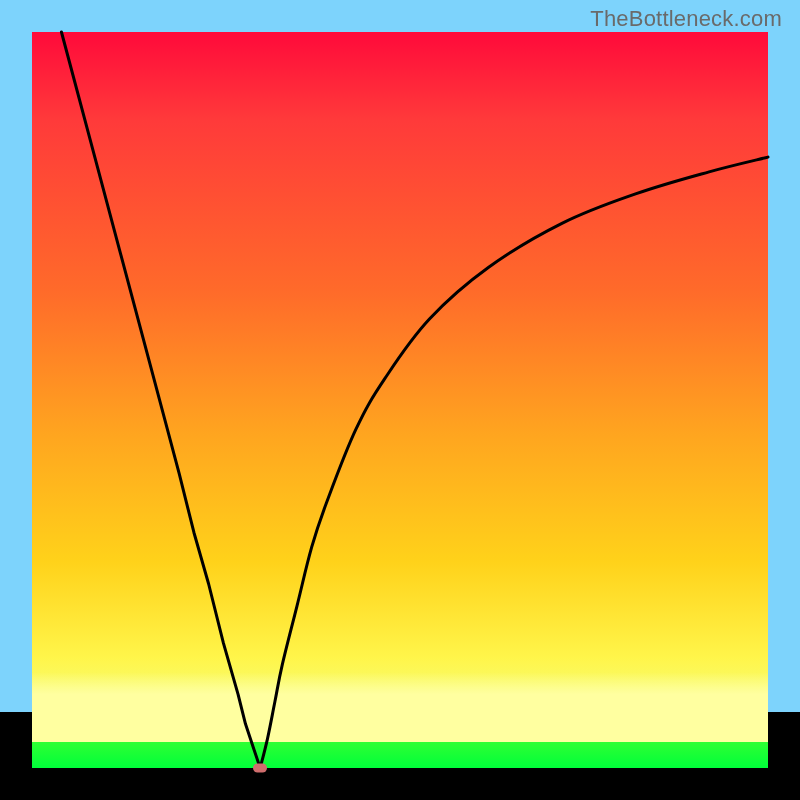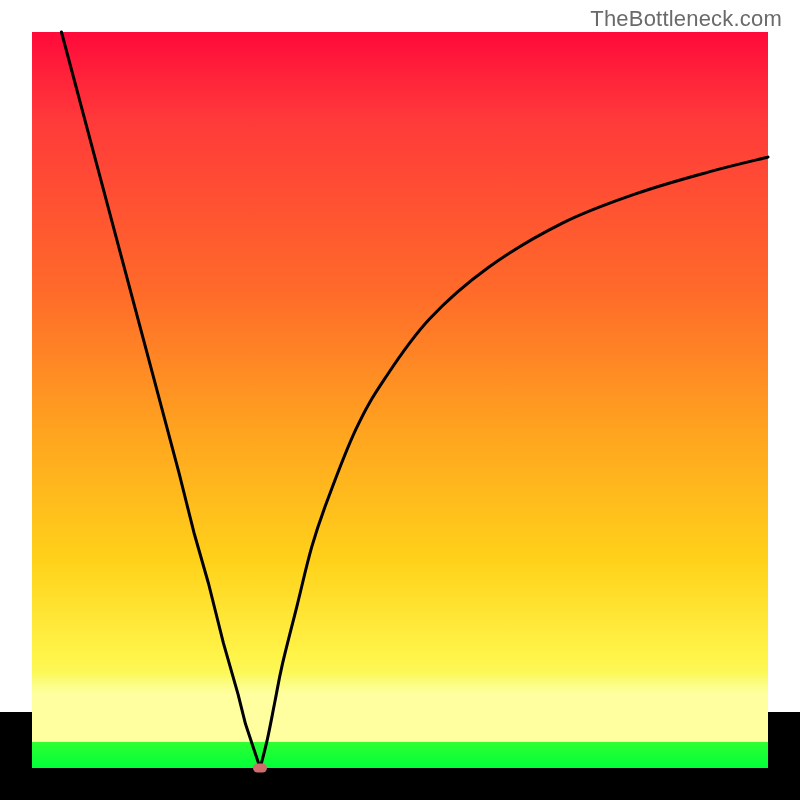--- a/index.html
+++ b/index.html
@@ -8,21 +8,21 @@
     width: 800px;
     height: 800px;
     background: #000;
     overflow: hidden;
     font-family: Arial, Helvetica, sans-serif;
   }
   .frame {
     position: relative;
     width: 800px;
     height: 712px;
-    background: #ffffff;
+    background: #7dd3fc;
   }
   .plot-area {
     position: absolute;
     left: 32px;
     top: 32px;
     width: 736px;
     height: 736px;
     
     background:
       

